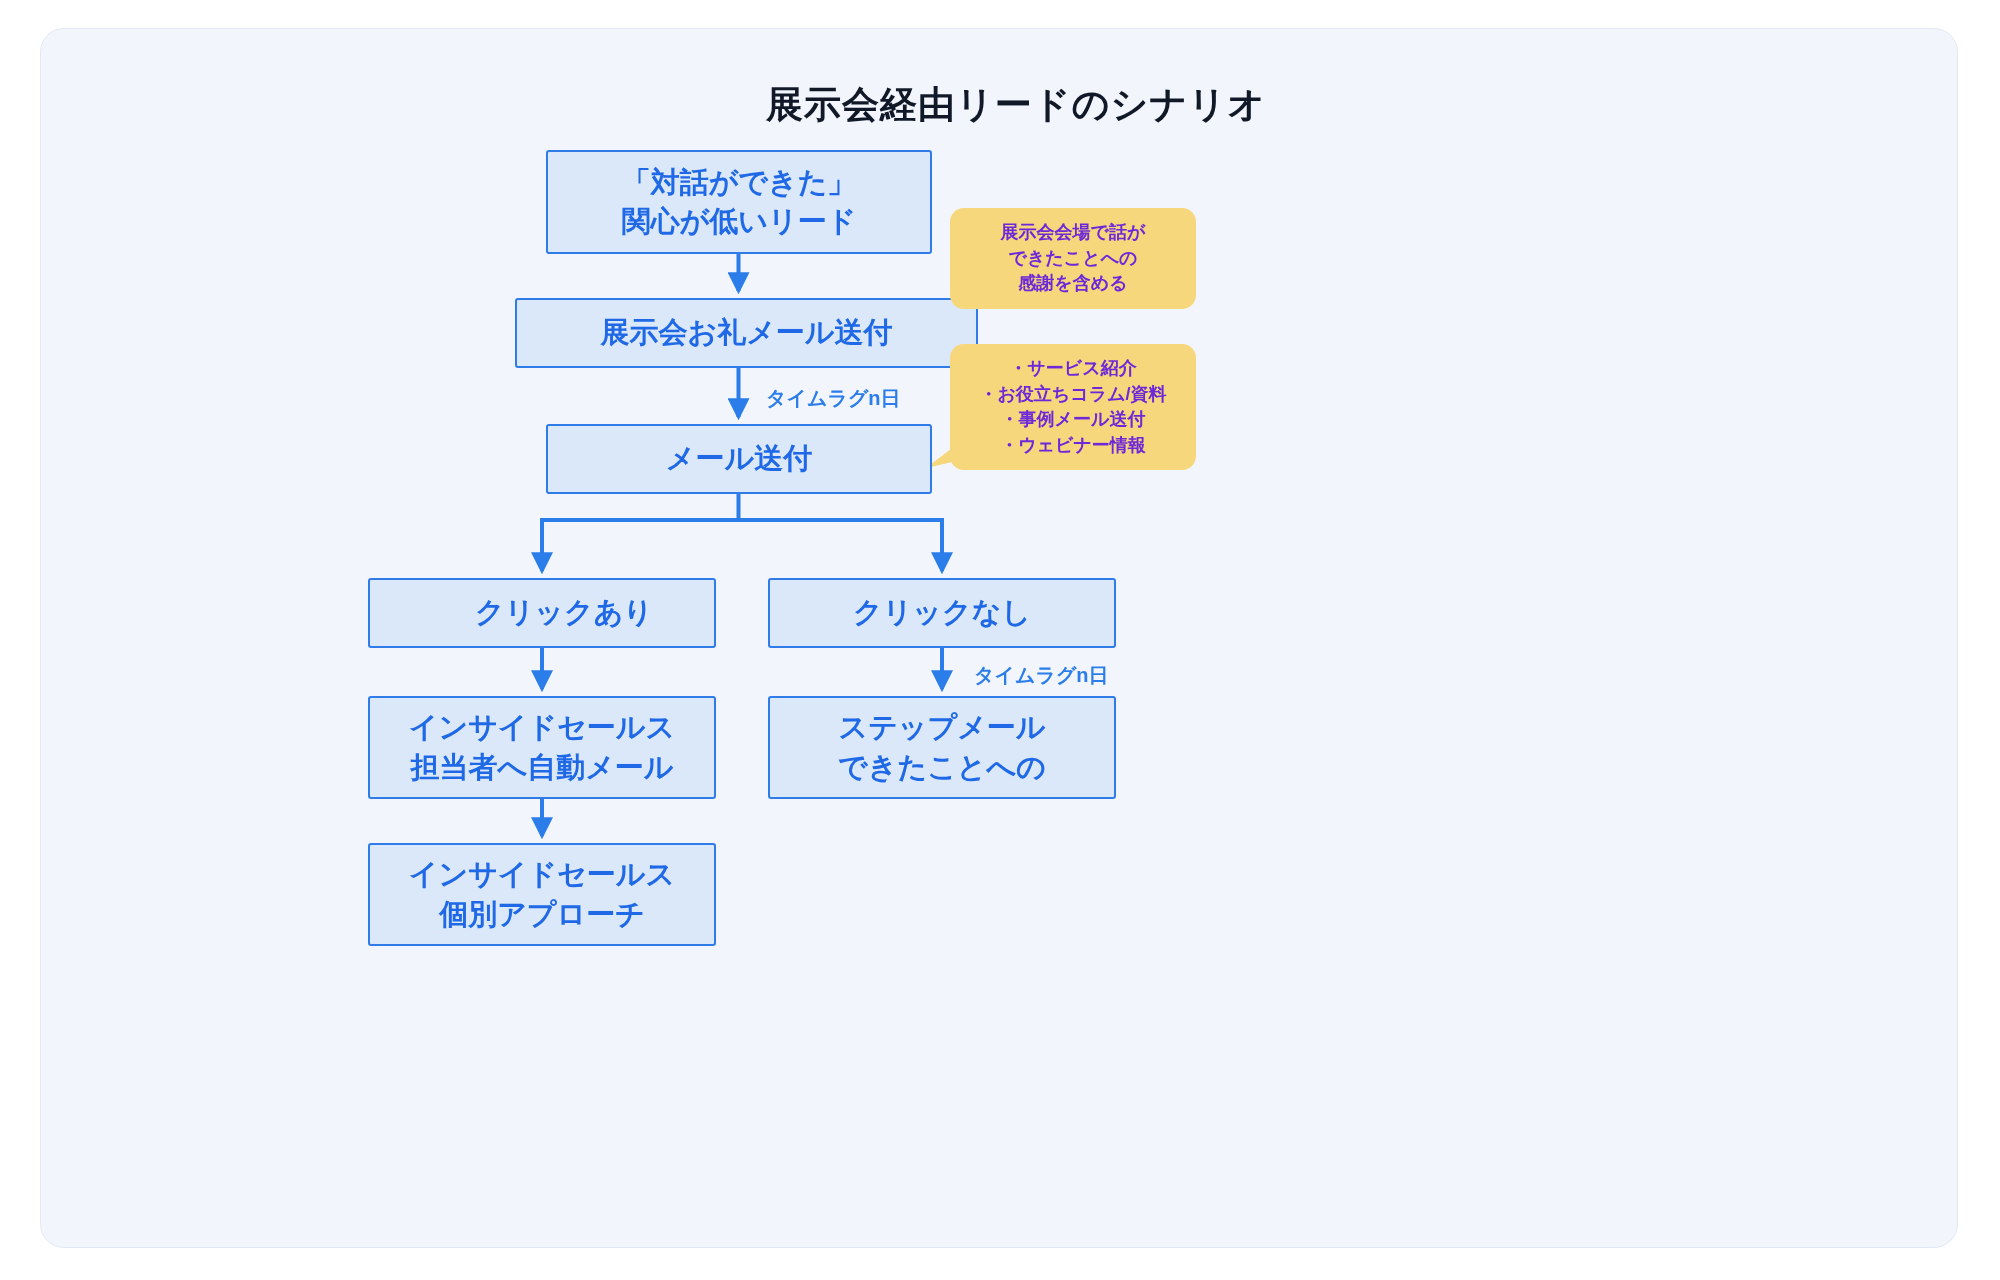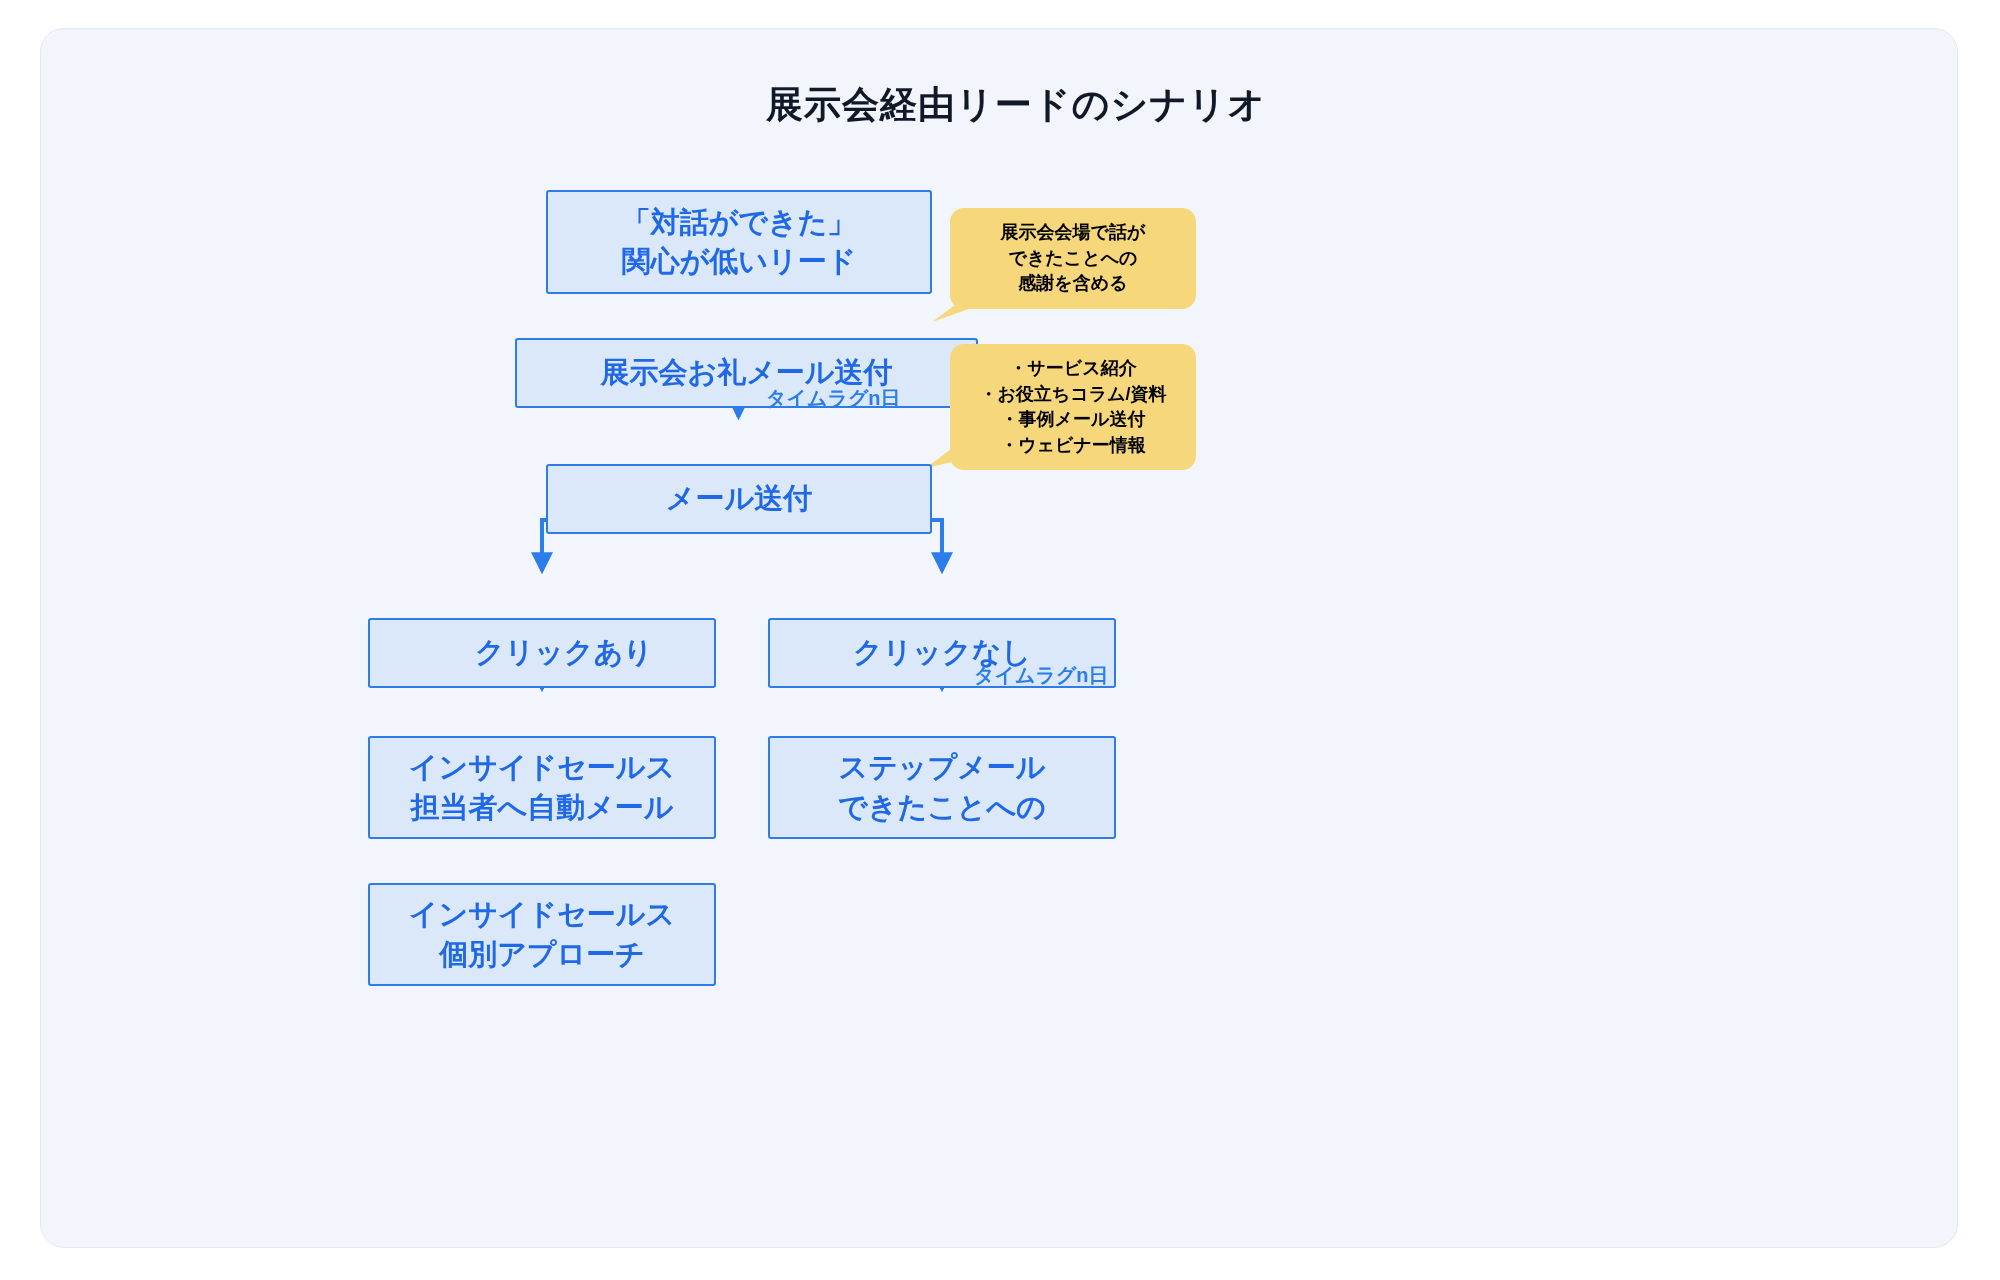--- a/index.html
+++ b/index.html
@@ -20,40 +20,40 @@
     letter-spacing:1px;z-index:2;
   }
   .overlay{
     position:absolute;left:0;top:0;width:2000px;height:1280px;z-index:1;
   }
   .node{
     position:absolute;z-index:2;
     background:#dbe8fa;border:2px solid #2f7ce9;border-radius:3px;
     color:#2069e6;font-weight:bold;font-size:29px;line-height:1.35;
     display:flex;align-items:center;justify-content:center;text-align:center;
-    white-space:pre-line;box-sizing:border-box;margin-top:40px;
+    white-space:pre-line;box-sizing:border-box;
   }
   #n-lead{left:546px;top:150px;width:386px;height:104px;}
   #n-thanks{left:515px;top:298px;width:463px;height:70px;}
   #n-mail{left:546px;top:424px;width:386px;height:70px;}
   #n-click-yes{left:368px;top:578px;width:348px;height:70px;padding-left:44px;}
   #n-click-no{left:768px;top:578px;width:348px;height:70px;}
   #n-inside-auto{left:368px;top:696px;width:348px;height:103px;}
   #n-step-mail{left:768px;top:696px;width:348px;height:103px;}
   #n-inside-approach{left:368px;top:843px;width:348px;height:103px;}
   .edge-label{
     position:absolute;z-index:2;
     color:#2b7de9;font-weight:bold;font-size:20px;white-space:nowrap;
   }
   #lbl-timelag1{left:766px;top:385px;}
   #lbl-timelag2{left:974px;top:662px;}
   .callout{
     position:absolute;z-index:3;
     background:#f6d77b;border-radius:14px;
-    color:#000000;font-weight:600;font-size:18px;line-height:1.42;
+    color:#6d28d9;font-weight:600;font-size:18px;line-height:1.42;
     padding:12px 16px;text-align:center;white-space:pre-line;
     box-sizing:border-box;
   }
   #callout-1{left:950px;top:208px;width:246px;}
   #callout-2{left:950px;top:344px;width:246px;}
 </style>
 </head>
 <body>
 
 <div class="panel"></div>

